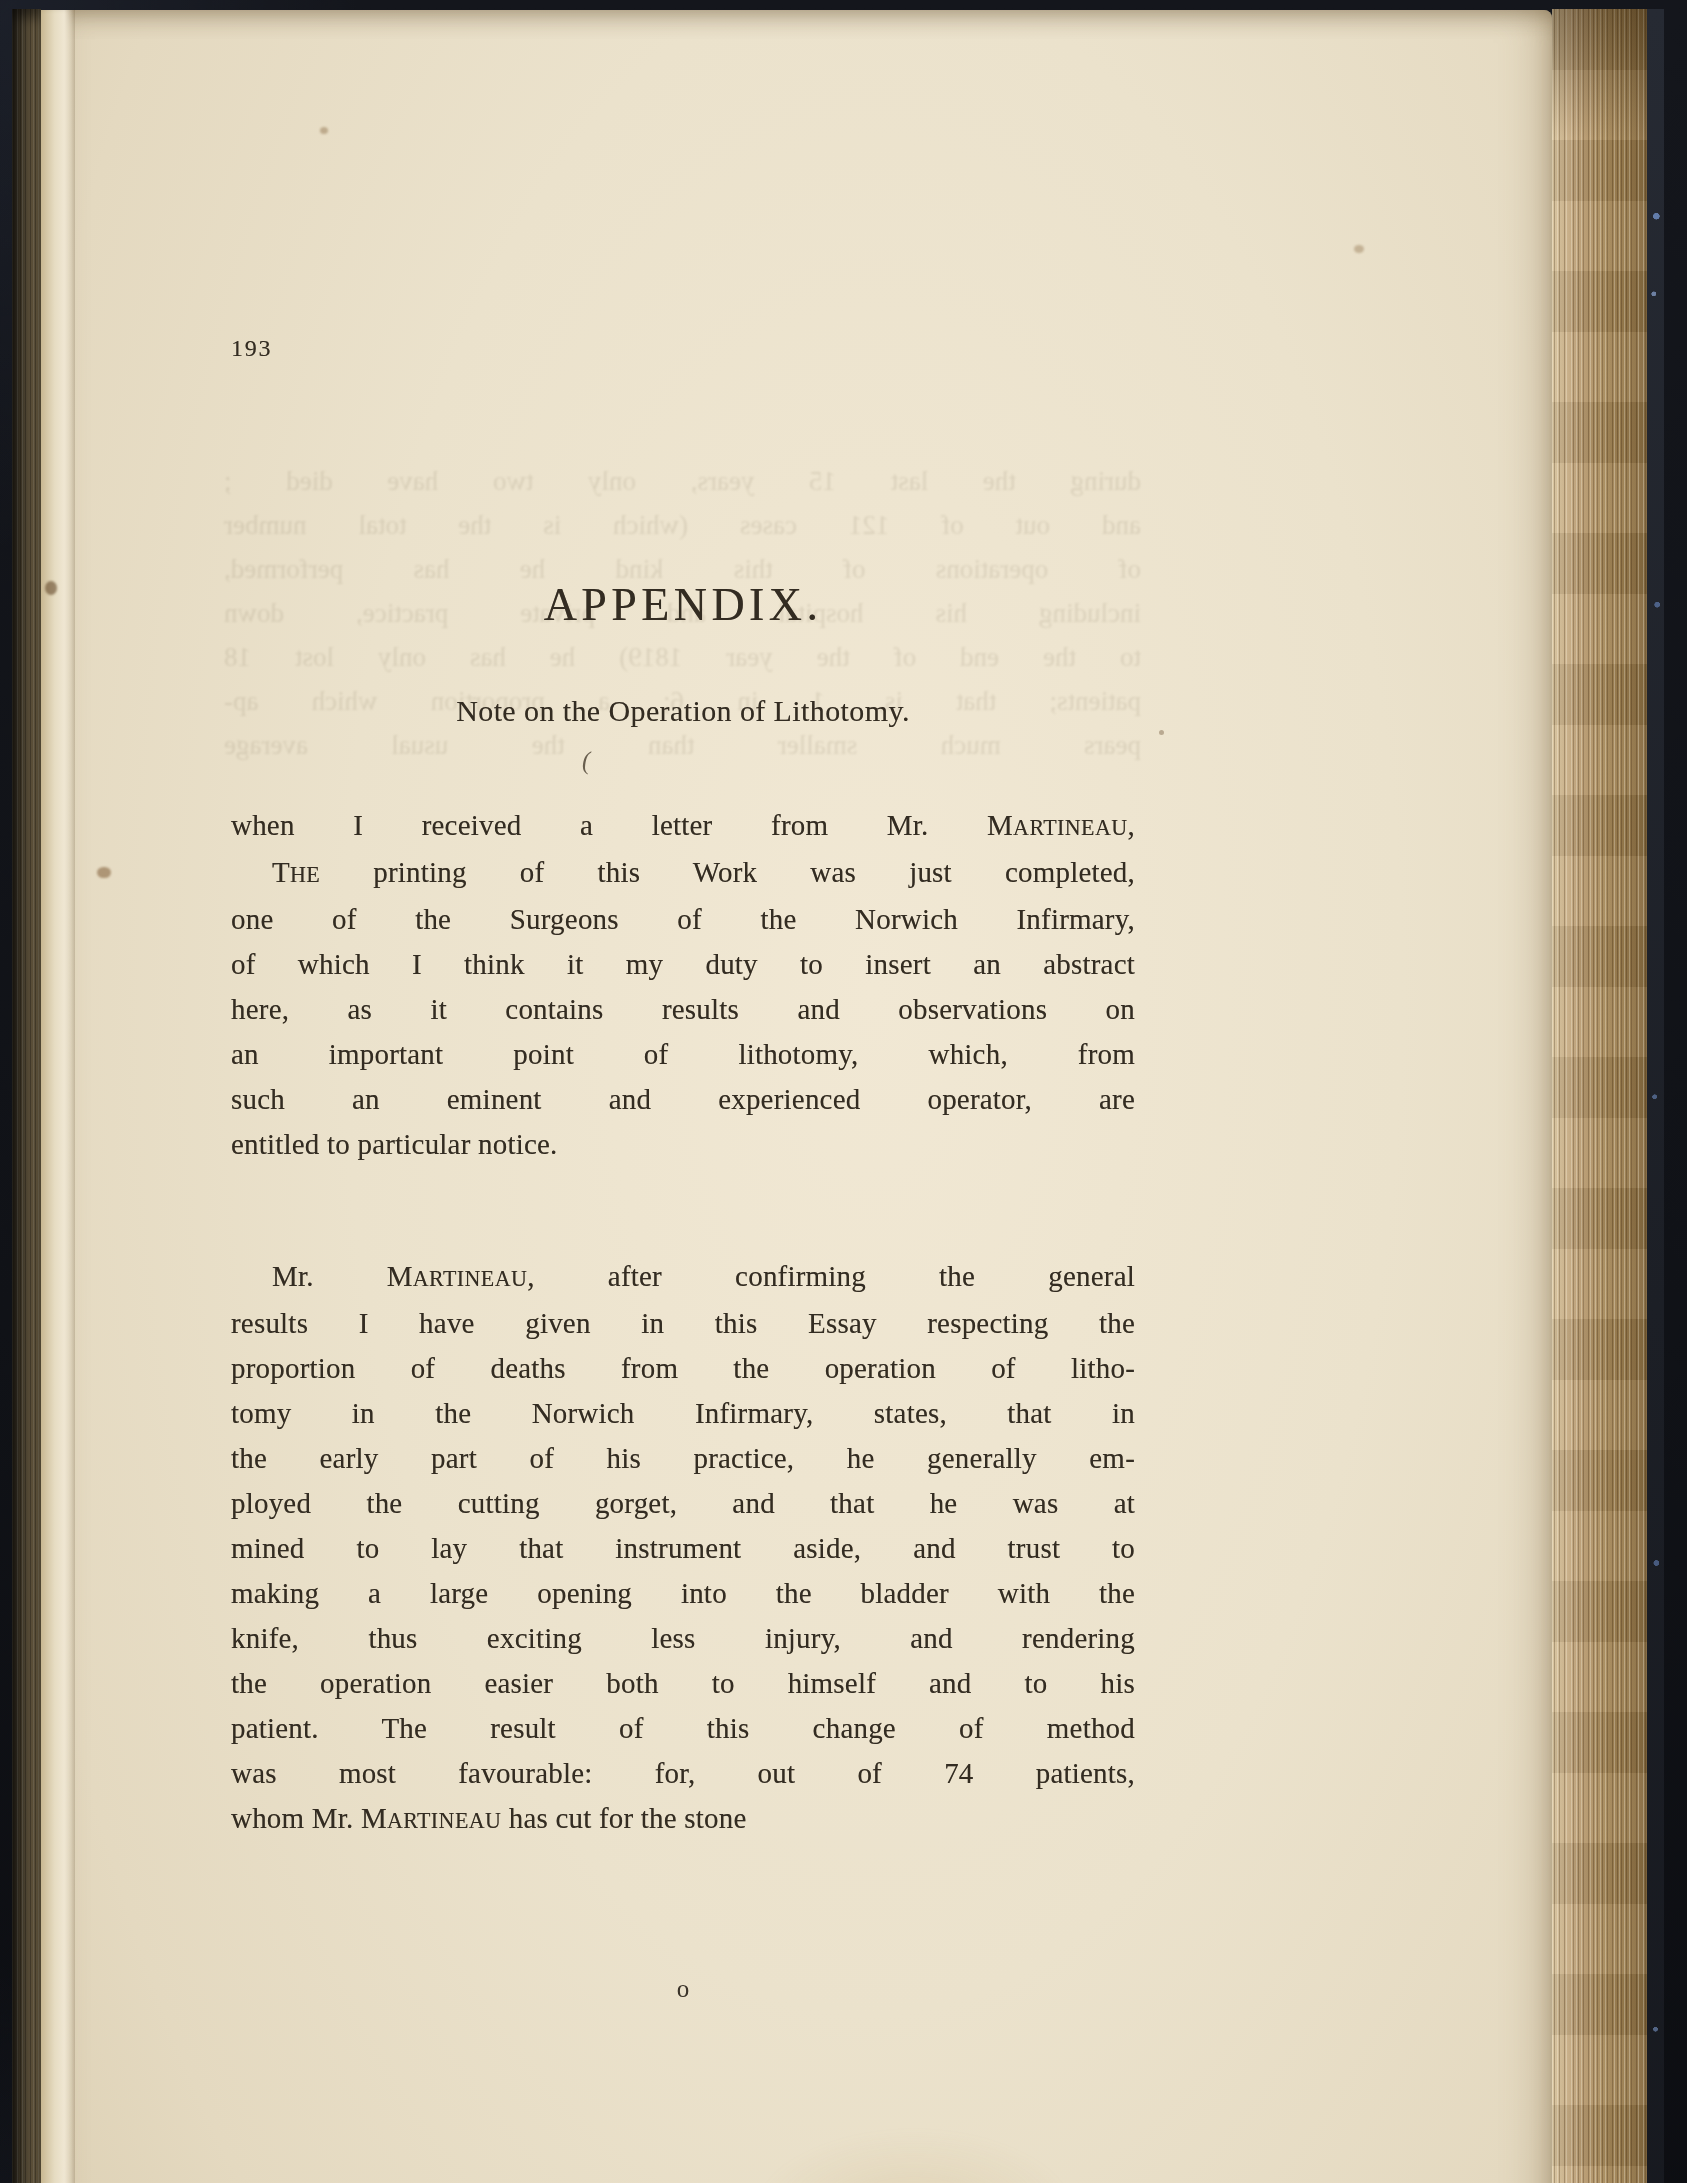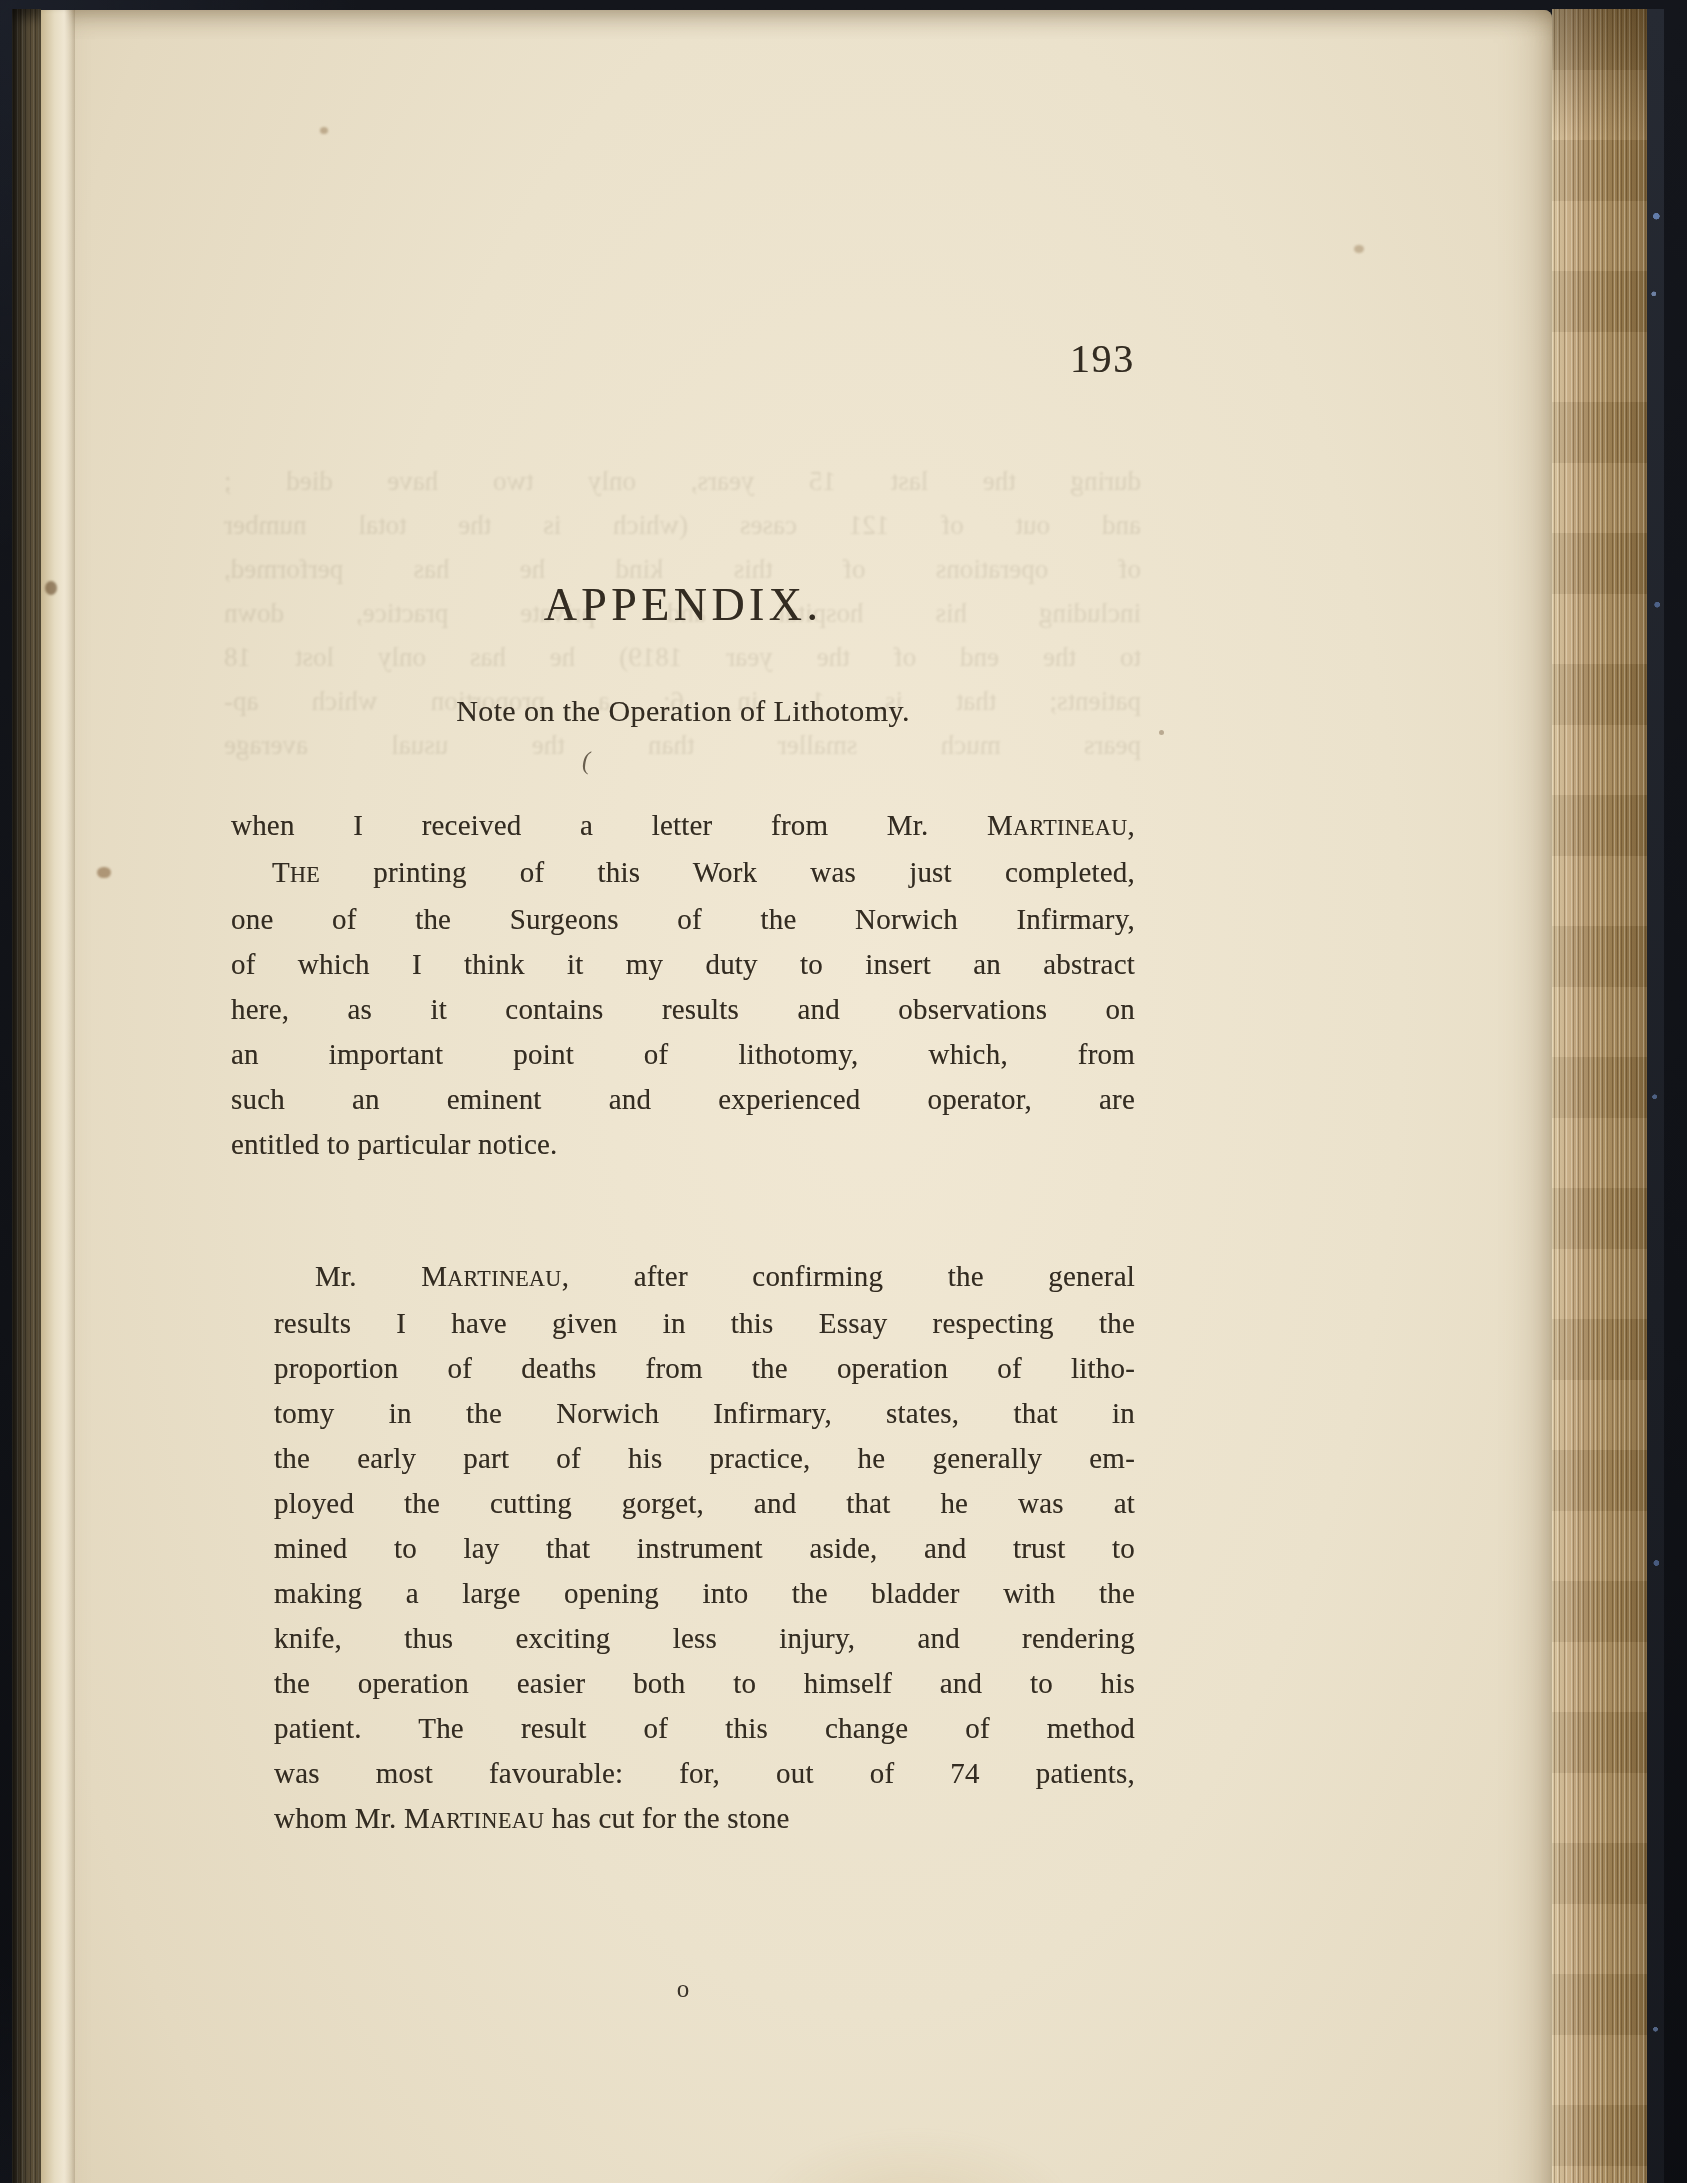--- a/index.html
+++ b/index.html
@@ -51,26 +51,26 @@
       radial-gradient(circle at 40% 11%, rgba(140,165,210,.7) 0 2.2px, rgba(0,0,0,0) 2.6px),
       radial-gradient(circle at 60% 23%, rgba(95,123,174,.7) 0 2.6px, rgba(0,0,0,0) 3.1px),
       radial-gradient(circle at 45% 42%, rgba(108,138,190,.6) 0 2.2px, rgba(0,0,0,0) 2.6px),
       radial-gradient(circle at 55% 60%, rgba(95,123,174,.65) 0 2.6px, rgba(0,0,0,0) 3.1px),
       radial-gradient(circle at 50% 78%, rgba(120,148,198,.6) 0 2.2px, rgba(0,0,0,0) 2.6px),
       radial-gradient(circle at 45% 93%, rgba(95,123,174,.7) 0 2.6px, rgba(0,0,0,0) 3.1px),
       linear-gradient(180deg,#262a33 0%,#1c1f26 50%,#15171d 100%);
   }
   
   .tcol{position:absolute;left:190px;width:904px;color:#332c22;}
-  .page-number{top:325px;text-align:right;font-size:40px;letter-spacing:1.7px;text-shadow:0 0 0.4px rgba(45,35,20,.45);}
+  .page-number{top:325px;text-align:left;font-size:24px;letter-spacing:1.7px;text-shadow:0 0 0.4px rgba(45,35,20,.45);}
   .heading{top:568px;text-align:center;font-size:46px;letter-spacing:4.4px;font-weight:normal;text-shadow:0 0 0.4px rgba(45,35,20,.5);}
   .subheading{top:684px;text-align:center;font-size:30px;letter-spacing:0.4px;text-shadow:0 0 0.4px rgba(45,35,20,.4);}
   .stray-mark{position:absolute;left:541px;top:737px;font-size:24.5px;font-style:italic;color:rgba(60,50,35,.75);}
   .text-block{top:793px;font-size:29px;line-height:45px;letter-spacing:0.2px;text-shadow:0 0 0.4px rgba(45,35,20,.42);}
-  .para+.para{margin-top:87px;margin-left:43px;}
+  .para+.para{margin-top:87px;}
   .line{text-align:justify;text-align-last:justify;}
   .line.last{text-align-last:left;}
   .line.indent{text-indent:41px;}
   .sc{font-size:.76em;letter-spacing:0.4px;}
   .signature{top:1965px;text-align:center;font-size:25px;color:#3a332a;}
   
   .show-through{
     position:absolute;left:183px;top:449px;width:917px;
     transform:scaleX(-1);
     font-size:27px;line-height:44px;color:#6f6248;opacity:.15;

